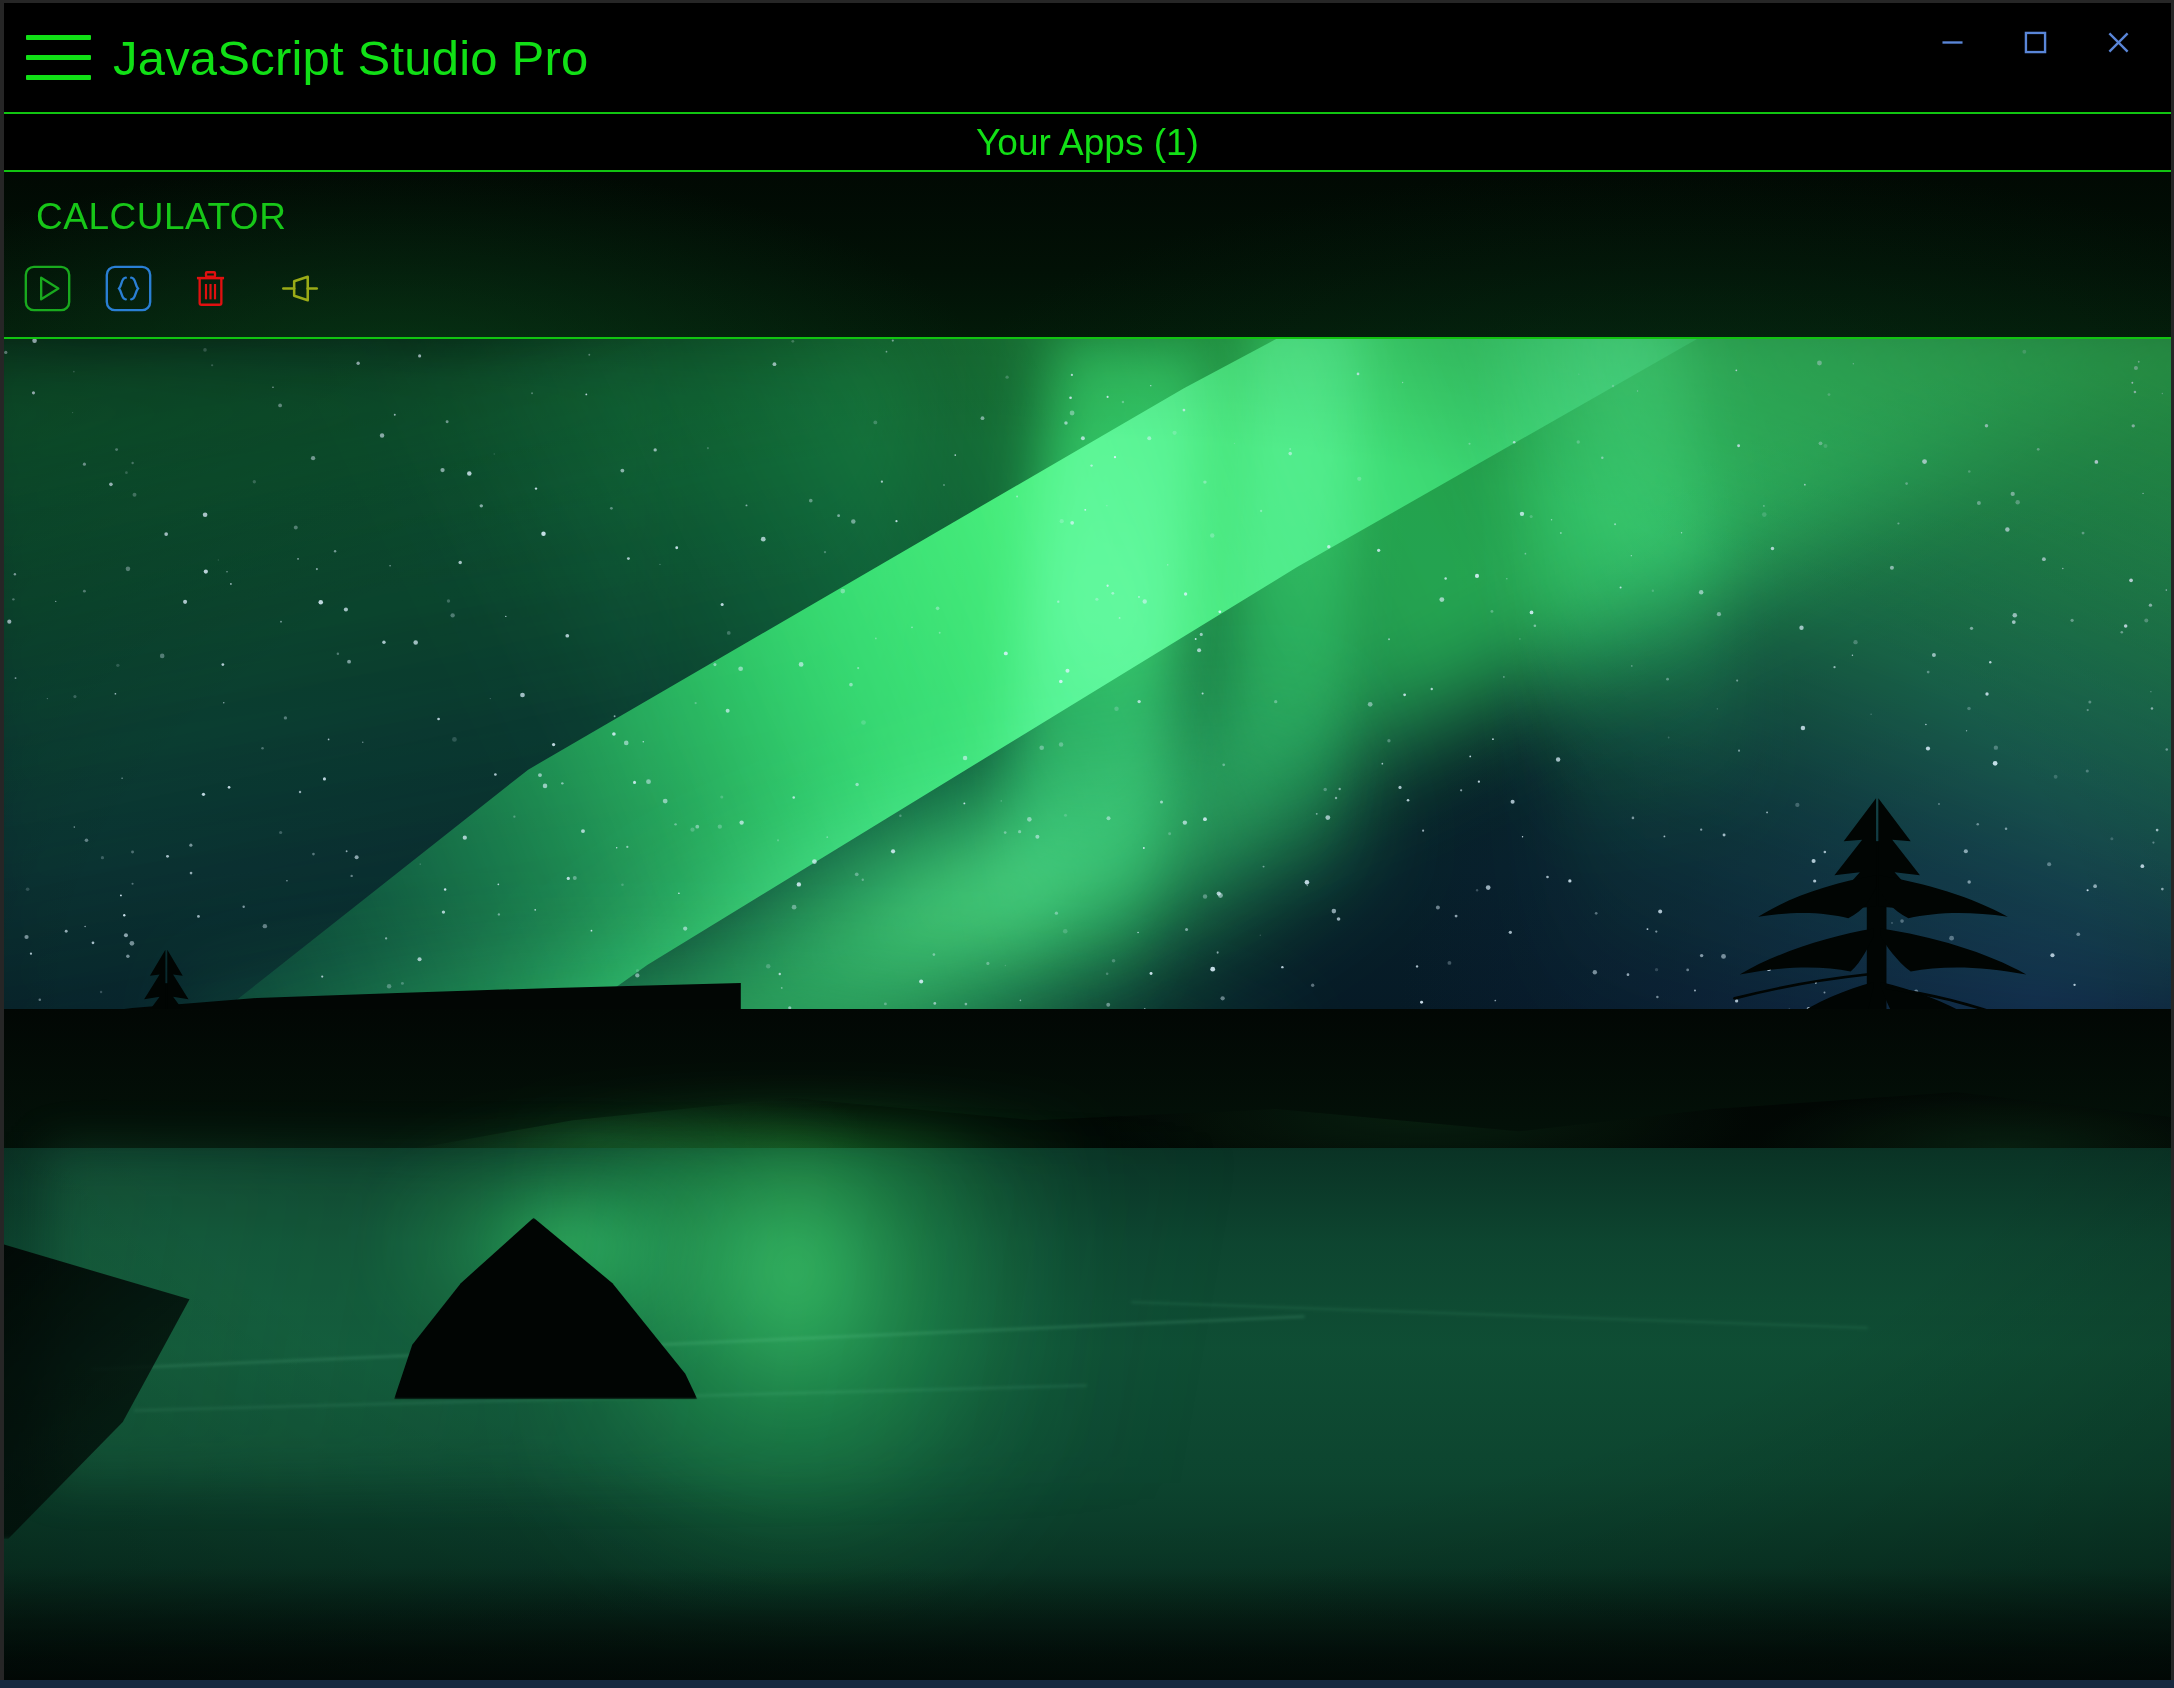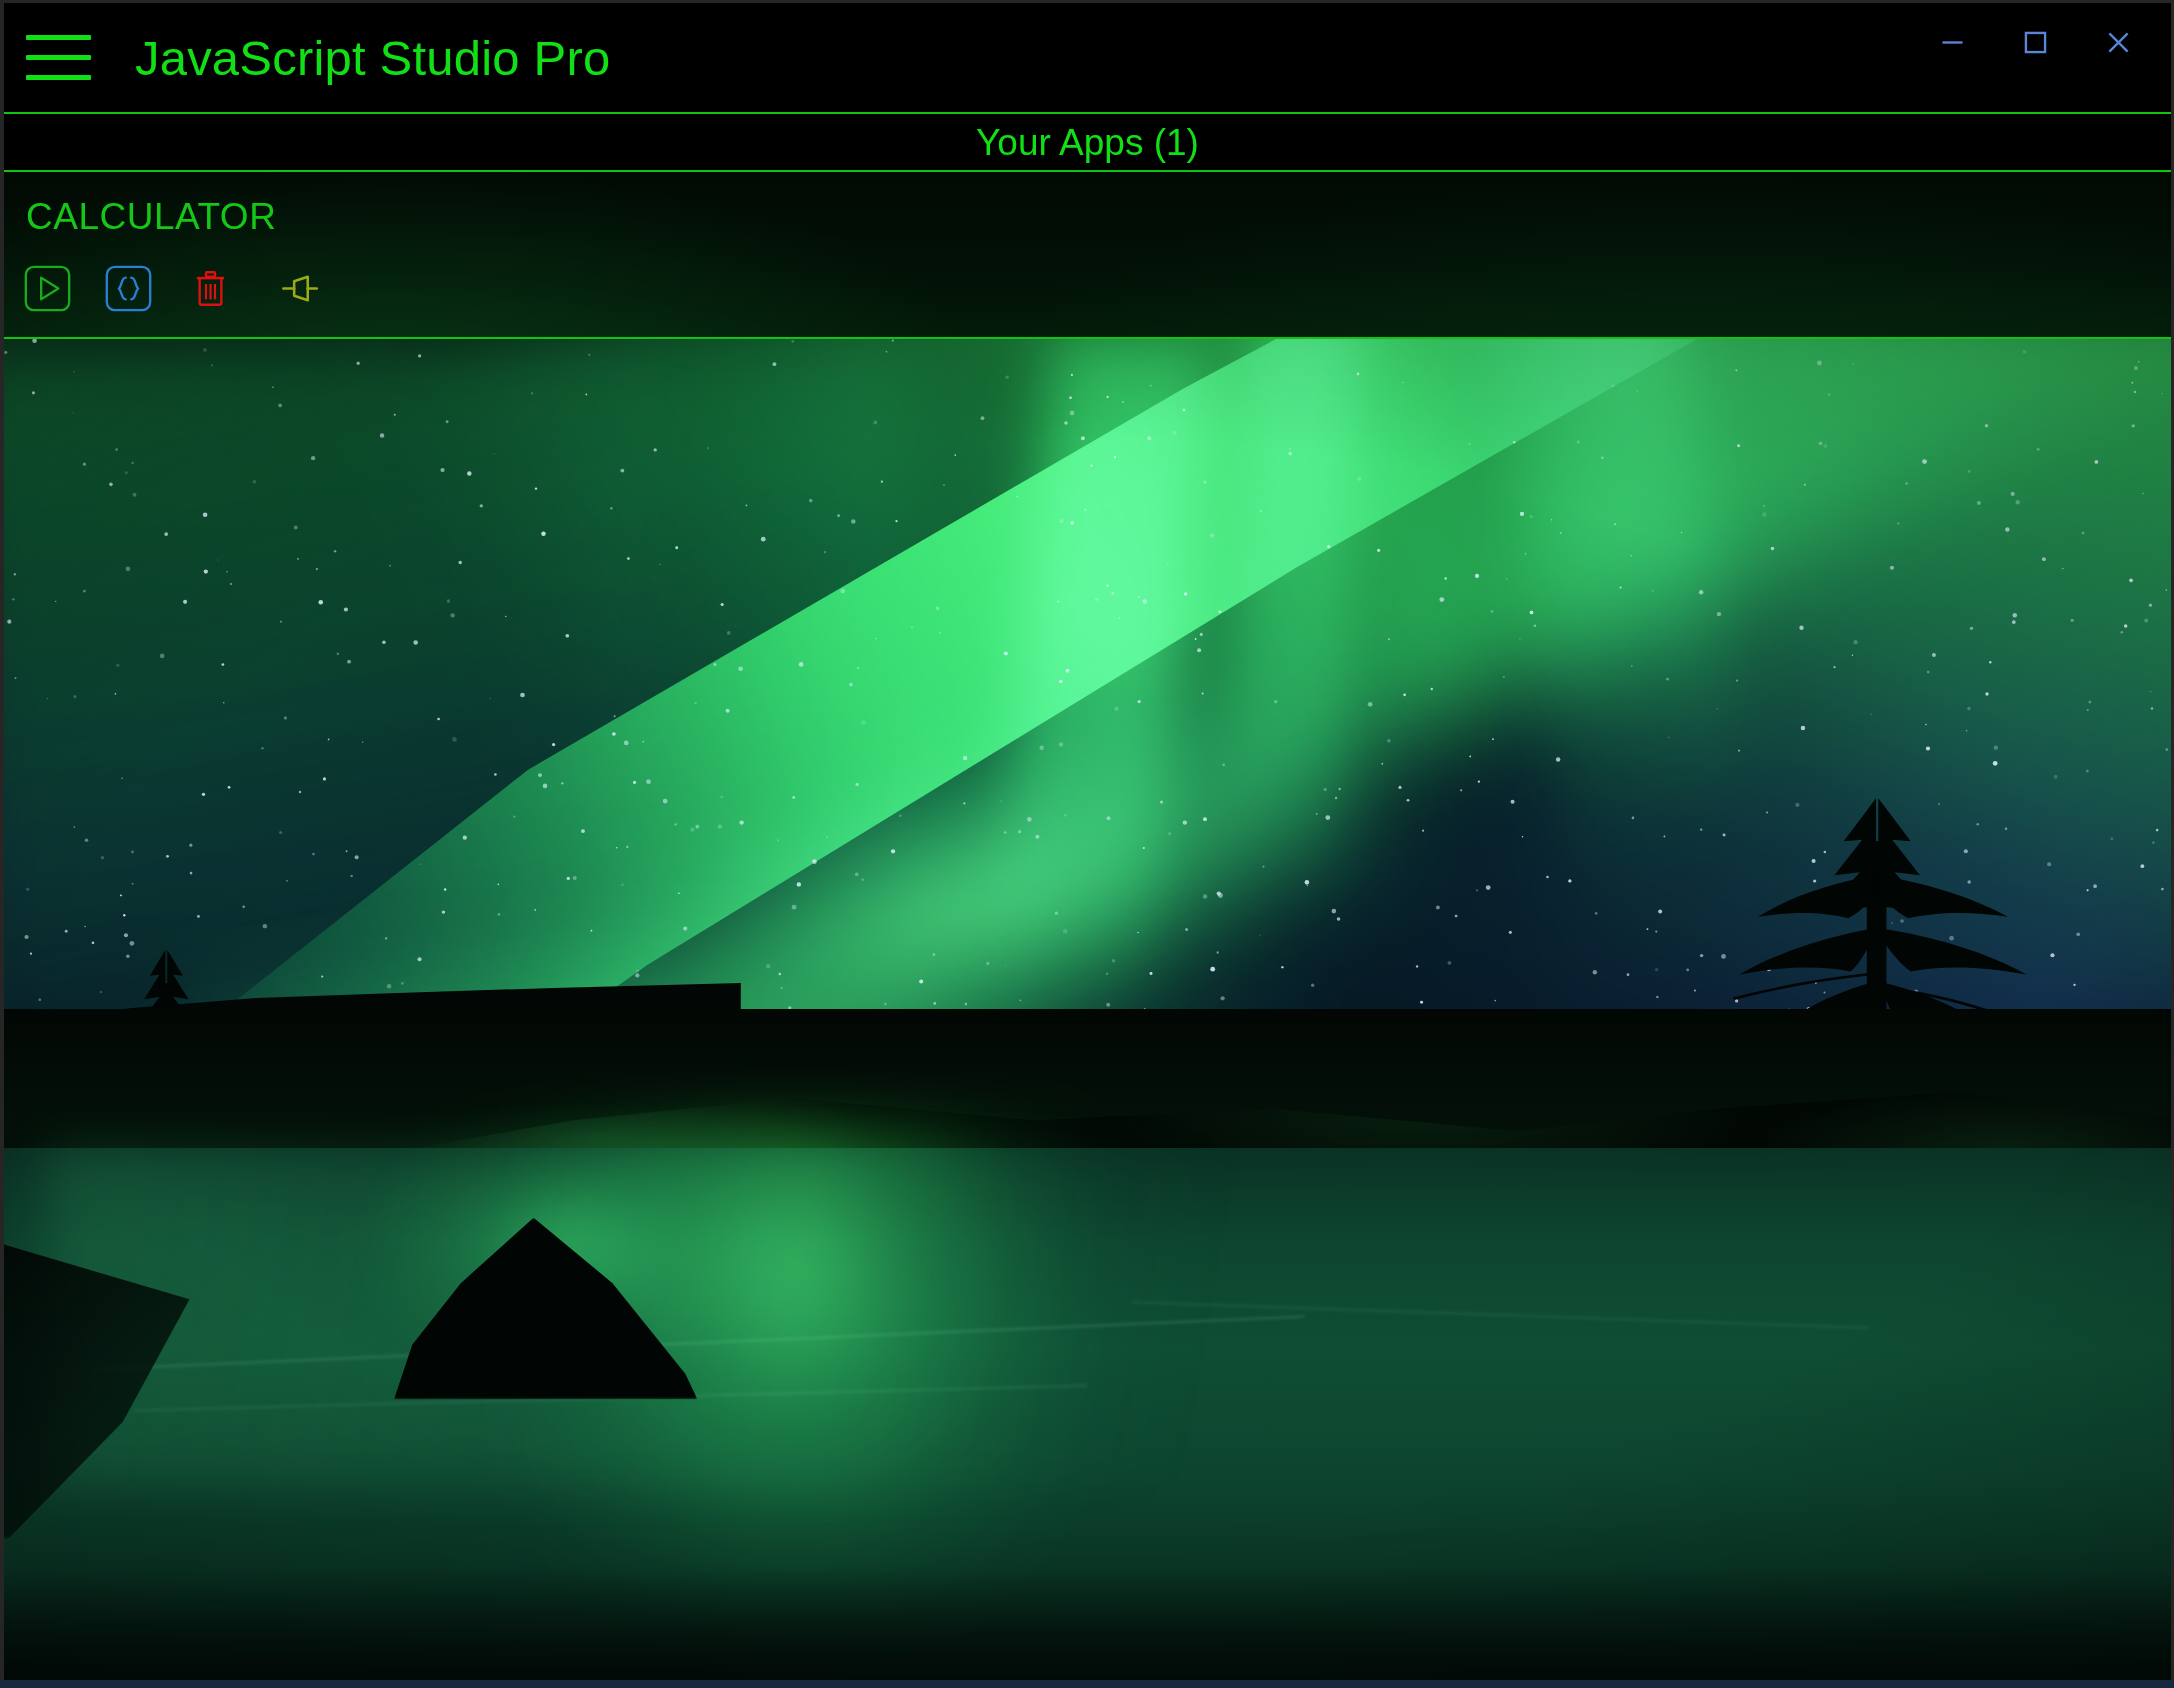--- a/index.html
+++ b/index.html
@@ -50,21 +50,20 @@
   #hamburger-btn .bar {
     height: 5.4px;
     width: 65px;
     background: #11e016;
     border-radius: 0.9px;
   }
   #app-title {
     color: #11e016;
     font-size: 49px;
     font-weight: 400;
-    margin-left: 22px;
     letter-spacing: 0.2px;
     white-space: nowrap;
   }
   #window-controls {
     position: absolute;
     right: 11px;
     top: 0;
     height: 78px;
     display: flex;
     align-items: center;
@@ -106,21 +105,21 @@
     height: 165px;
     border-bottom: 2.7px solid #11c411;
     background:
       radial-gradient(ellipse 814px 289px at 18% 120%, rgba(10,70,30,0.55) 0%, rgba(0,0,0,0) 72%),
       radial-gradient(ellipse 1086px 362px at 78% 150%, rgba(8,54,26,0.45) 0%, rgba(0,0,0,0) 70%),
       linear-gradient(180deg, #010903 0%, #021106 60%, #031a09 100%);
     overflow: hidden;
   }
   #app-name {
     position: absolute;
-    left: 22px;
+    left: 32px;
     top: 24.4px;
     color: #17c718;
     font-size: 37px;
     letter-spacing: 0.5px;
   }
   #app-actions {
     position: absolute;
     left: 20px;
     top: 93px;
     display: flex;

